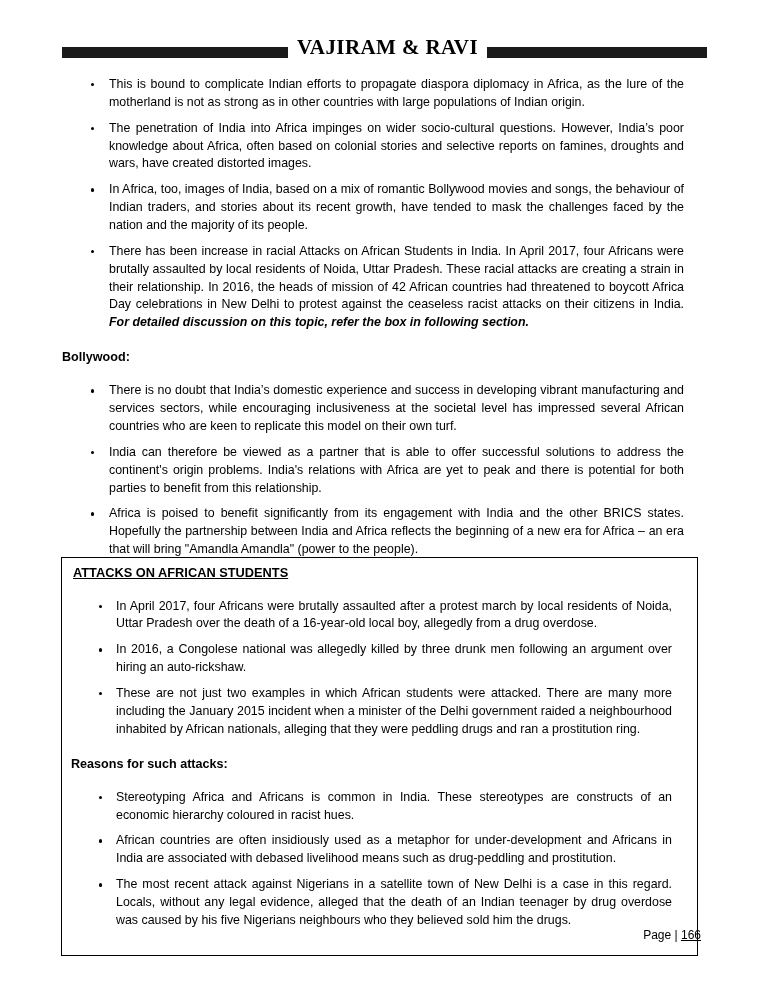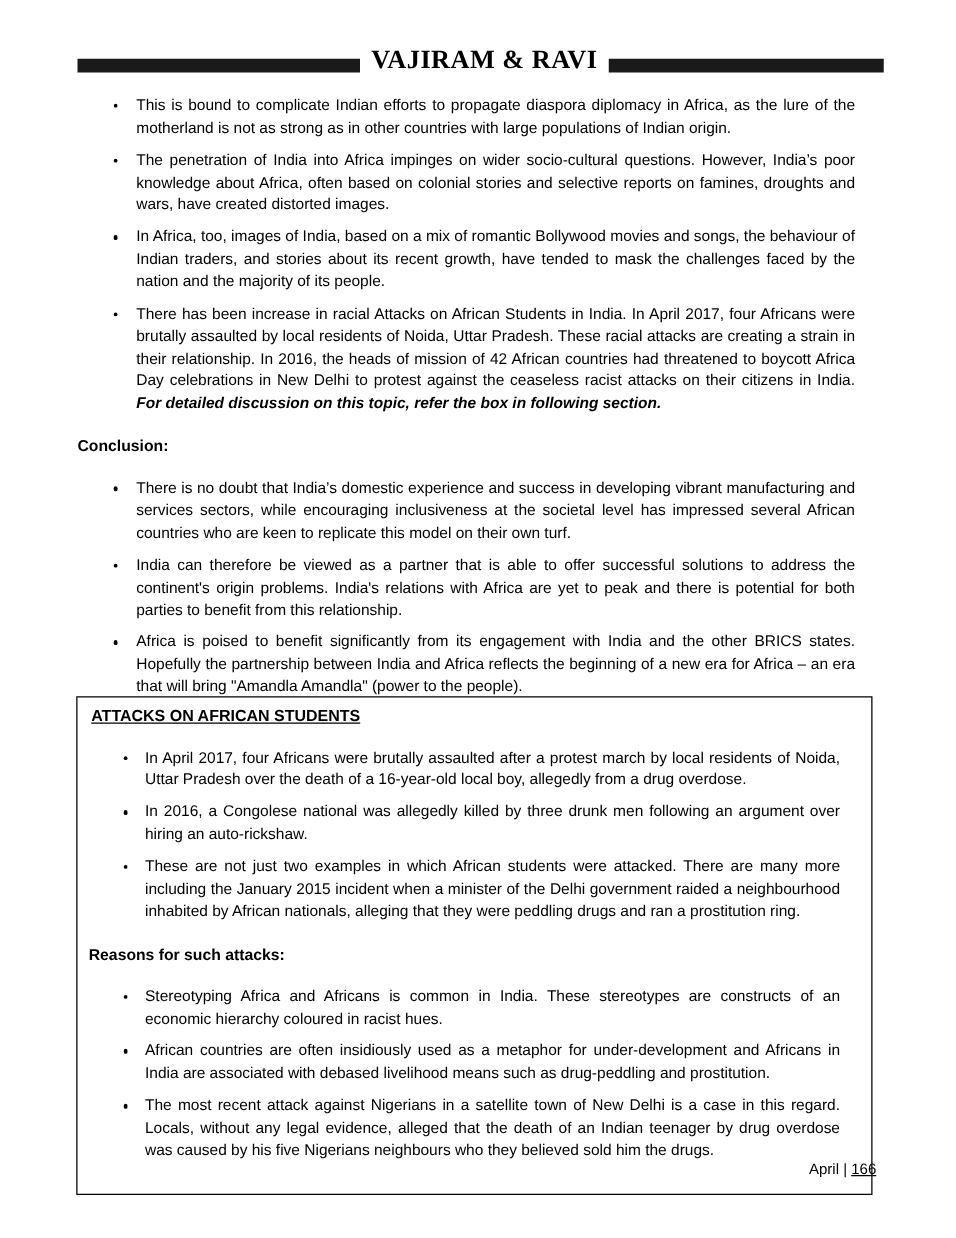--- a/index.html
+++ b/index.html
@@ -147,21 +147,21 @@
 
   <div class="content">
 
     <ul class="bullet-list">
       <li>This is bound to complicate Indian efforts to propagate diaspora diplomacy in Africa, as the lure of the motherland is not as strong as in other countries with large populations of Indian origin.</li>
       <li>The penetration of India into Africa impinges on wider socio-cultural questions. However, India’s poor knowledge about Africa, often based on colonial stories and selective reports on famines, droughts and wars, have created distorted images.</li>
       <li>In Africa, too, images of India, based on a mix of romantic Bollywood movies and songs, the behaviour of Indian traders, and stories about its recent growth, have tended to mask the challenges faced by the nation and the majority of its people.</li>
       <li><span>There has been increase in racial Attacks on African Students in India. In April 2017, four Africans were brutally assaulted by local residents of Noida, Uttar Pradesh. These racial attacks are creating a strain in their relationship. In 2016, the heads of mission of 42 African countries had threatened to boycott Africa Day celebrations in New Delhi to protest against the ceaseless racist attacks on their citizens in India. </span><span class="em-bold-italic">For detailed discussion on this topic, refer the box in following section.</span></li>
     </ul>
 
-    <div class="sect-heading">Conclusion:</div>
+    <div class="sect-heading">Bollywood:</div>
 
     <ul class="bullet-list">
       <li>There is no doubt that India’s domestic experience and success in developing vibrant manufacturing and services sectors, while encouraging inclusiveness at the societal level has impressed several African countries who are keen to replicate this model on their own turf.</li>
       <li>India can therefore be viewed as a partner that is able to offer successful solutions to address the continent's origin problems. India's relations with Africa are yet to peak and there is potential for both parties to benefit from this relationship.</li>
       <li>Africa is poised to benefit significantly from its engagement with India and the other BRICS states. Hopefully the partnership between India and Africa reflects the beginning of a new era for Africa – an era that will bring "Amandla Amandla" (power to the people).</li>
     </ul>
   </div>
 
   <div class="callout">
     <div class="callout-title">ATTACKS ON AFRICAN STUDENTS</div>
@@ -174,15 +174,15 @@
 
     <div class="sect-heading">Reasons for such attacks:</div>
 
     <ul class="bullet-list">
       <li>Stereotyping Africa and Africans is common in India. These stereotypes are constructs of an economic hierarchy coloured in racist hues.</li>
       <li>African countries are often insidiously used as a metaphor for under-development and Africans in India are associated with debased livelihood means such as drug-peddling and prostitution.</li>
       <li>The most recent attack against Nigerians in a satellite town of New Delhi is a case in this regard. Locals, without any legal evidence, alleged that the death of an Indian teenager by drug overdose was caused by his five Nigerians neighbours who they believed sold him the drugs.</li>
     </ul>
   </div>
 
-  <div class="footer"><span>April | </span><span class="pgnum">166</span></div>
+  <div class="footer"><span>Page | </span><span class="pgnum">166</span></div>
 
 </div>
 
 </body></html>

